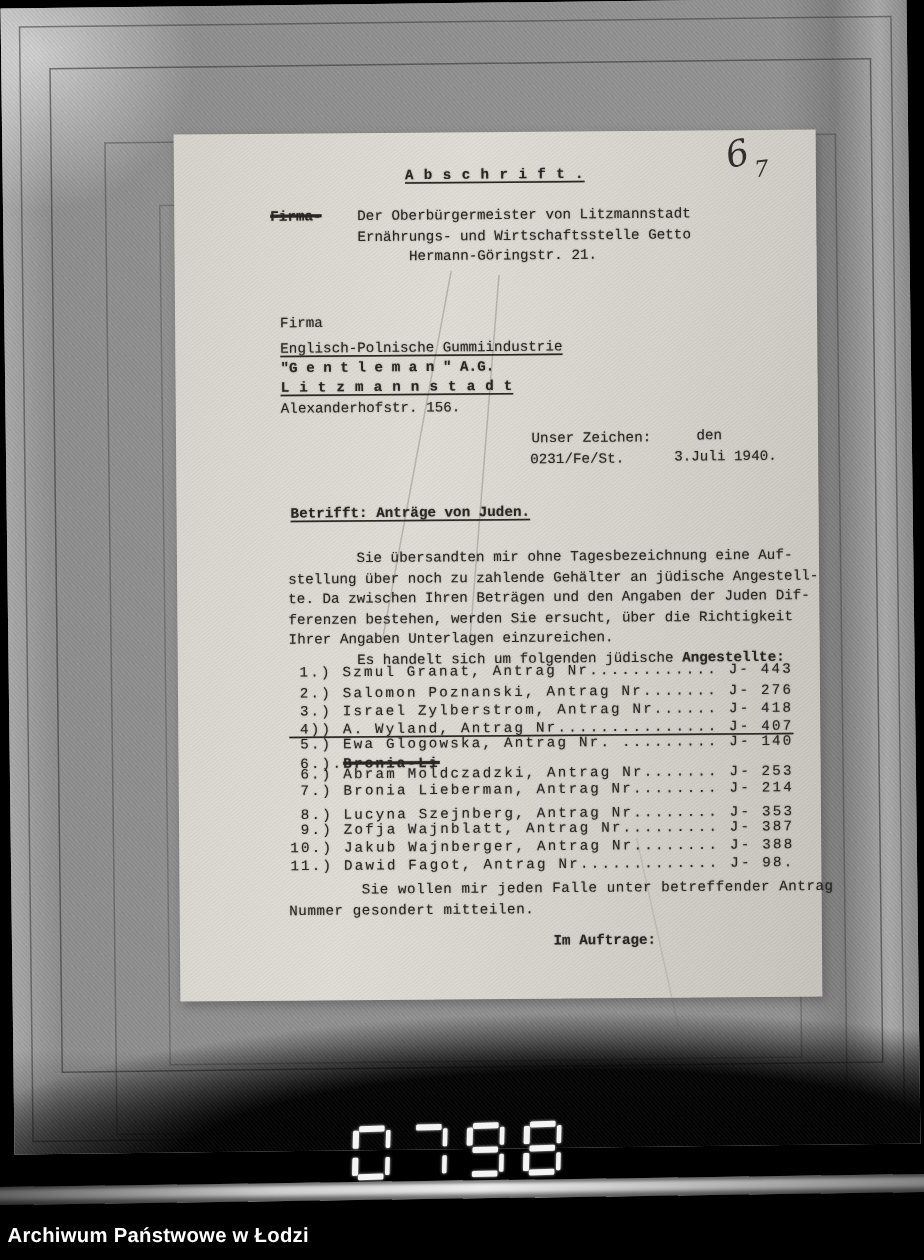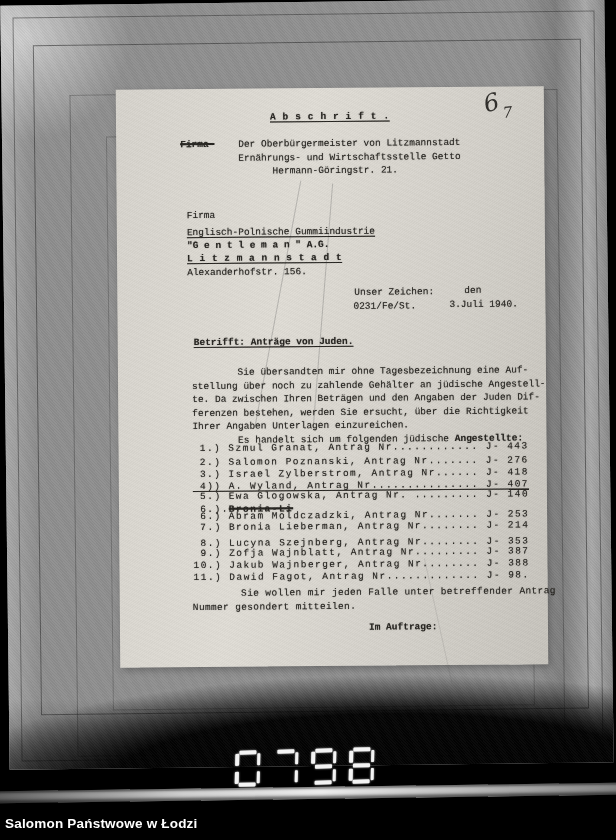--- a/index.html
+++ b/index.html
@@ -194,13 +194,13 @@
       <div class="seg seg-a on"></div>
       <div class="seg seg-b on"></div>
       <div class="seg seg-c on"></div>
       <div class="seg seg-d on"></div>
       <div class="seg seg-e on"></div>
       <div class="seg seg-f on"></div>
       <div class="seg seg-g on"></div>
     </div>
   </div>
 <div class="ruler"></div>
-<div class="watermark">Salomon Państwowe w Łodzi</div>
+<div class="watermark">Archiwum Państwowe w Łodzi</div>
 
 </body></html>

